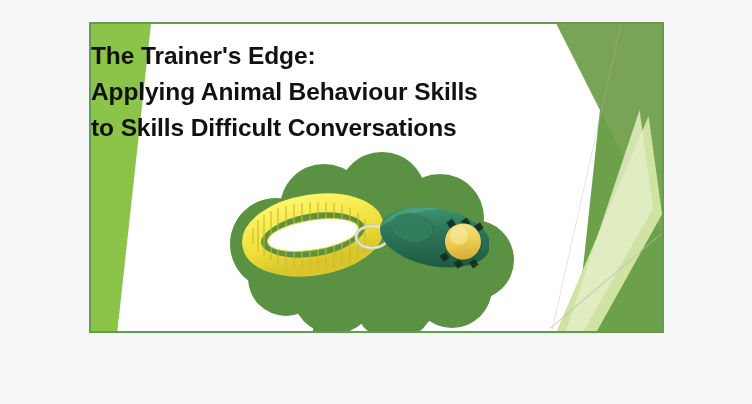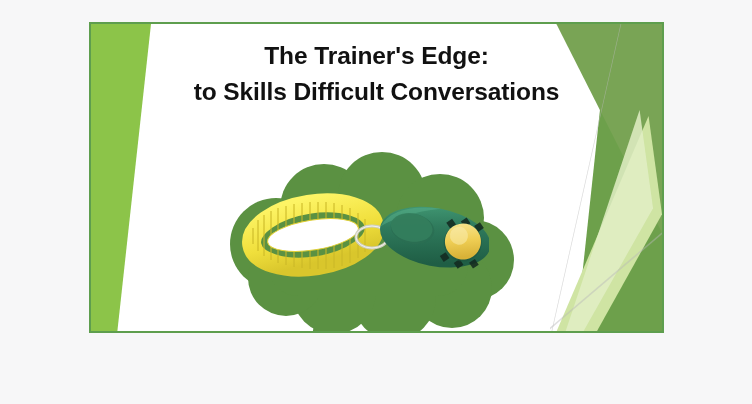--- a/index.html
+++ b/index.html
@@ -102,21 +102,20 @@
     opacity: .45;
     clip-path: polygon(100% 30%, 100% 31.5%, 0 99%, 0 97.5%);
   }
 
   
   #title {
     position: absolute;
     left: 0;
     top: 14px;
     width: 100%;
-    text-align: center;
     color: #111111;
     font-size: 24.5px;
     font-weight: bold;
     line-height: 36px;
     letter-spacing: -0.1px;
     z-index: 5;
   }
   #title .tline { display: block; white-space: nowrap; }
 
   
@@ -152,20 +151,21 @@
 
     <div class="deco" id="deco-right-dark"></div>
     <div class="deco" id="deco-right-olive"></div>
     <div class="deco" id="deco-right-pale"></div>
     <div class="deco" id="deco-right-pale2"></div>
     <div class="deco" id="deco-hairline-a"></div>
     <div class="deco" id="deco-hairline-b"></div>
 
     <div id="title">
       <span class="tline">The Trainer's Edge:</span>
+      <span class="tline">Applying Animal Behaviour Skills</span>
       <span class="tline">to Skills Difficult Conversations</span>
     </div>
 
     <div id="bubble">
       <svg viewBox="0 0 300 186" xmlns="http://www.w3.org/2000/svg" aria-hidden="true">
         <g fill="#5b9142">
           <path d="M96 186 L104 128 L140 150 Z"></path>
           <circle cx="60" cy="92" r="46"></circle>
           <circle cx="108" cy="56" r="44"></circle>
           <circle cx="166" cy="44" r="44"></circle>

